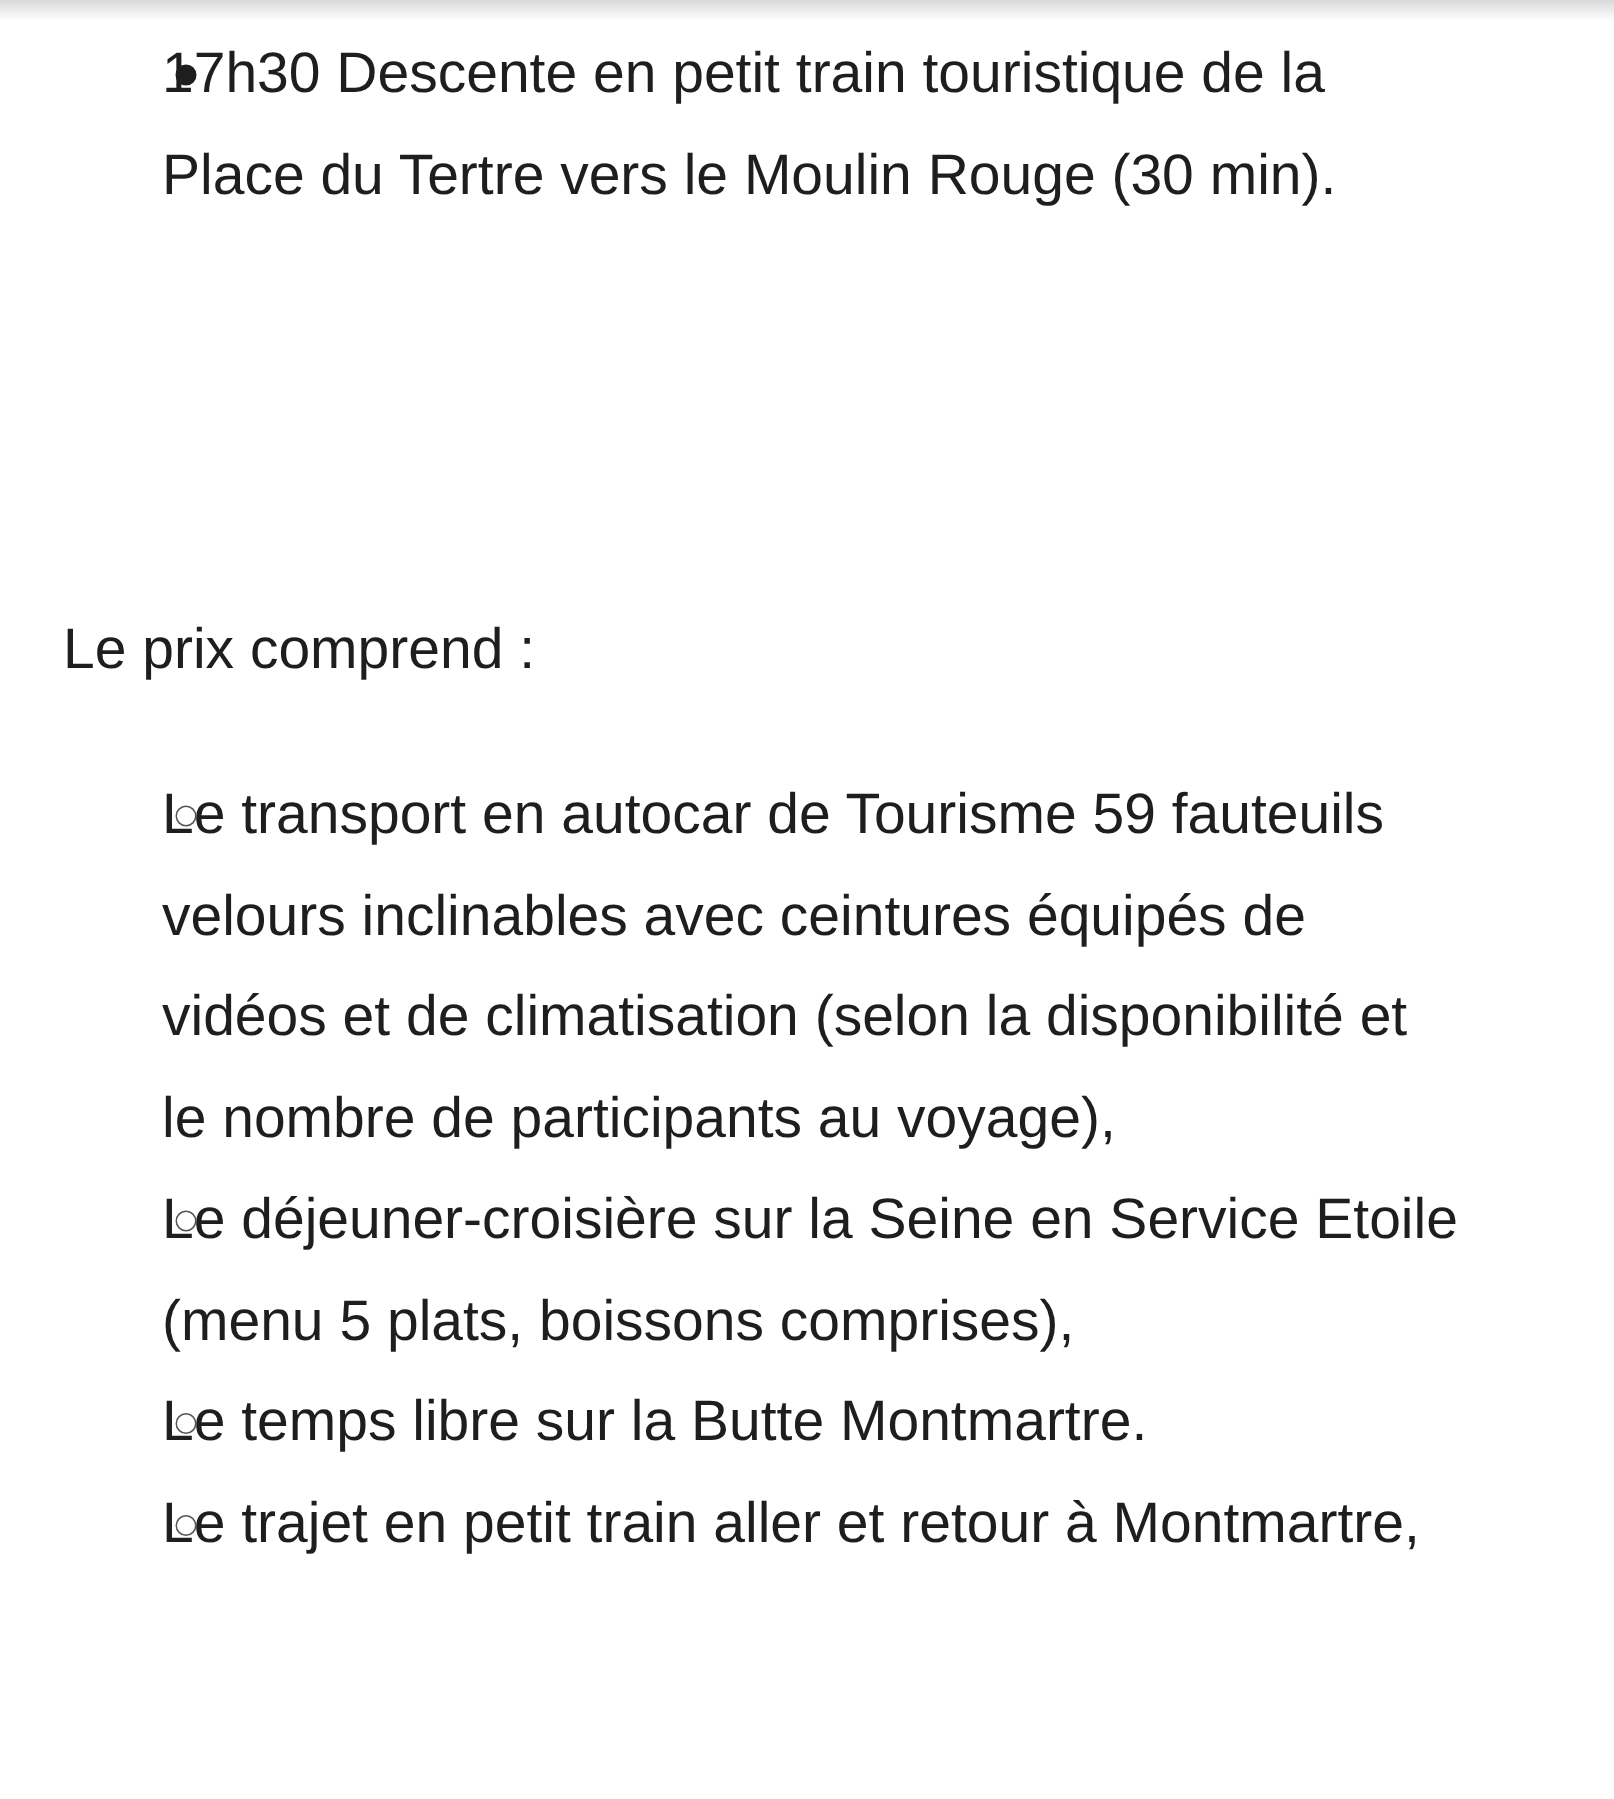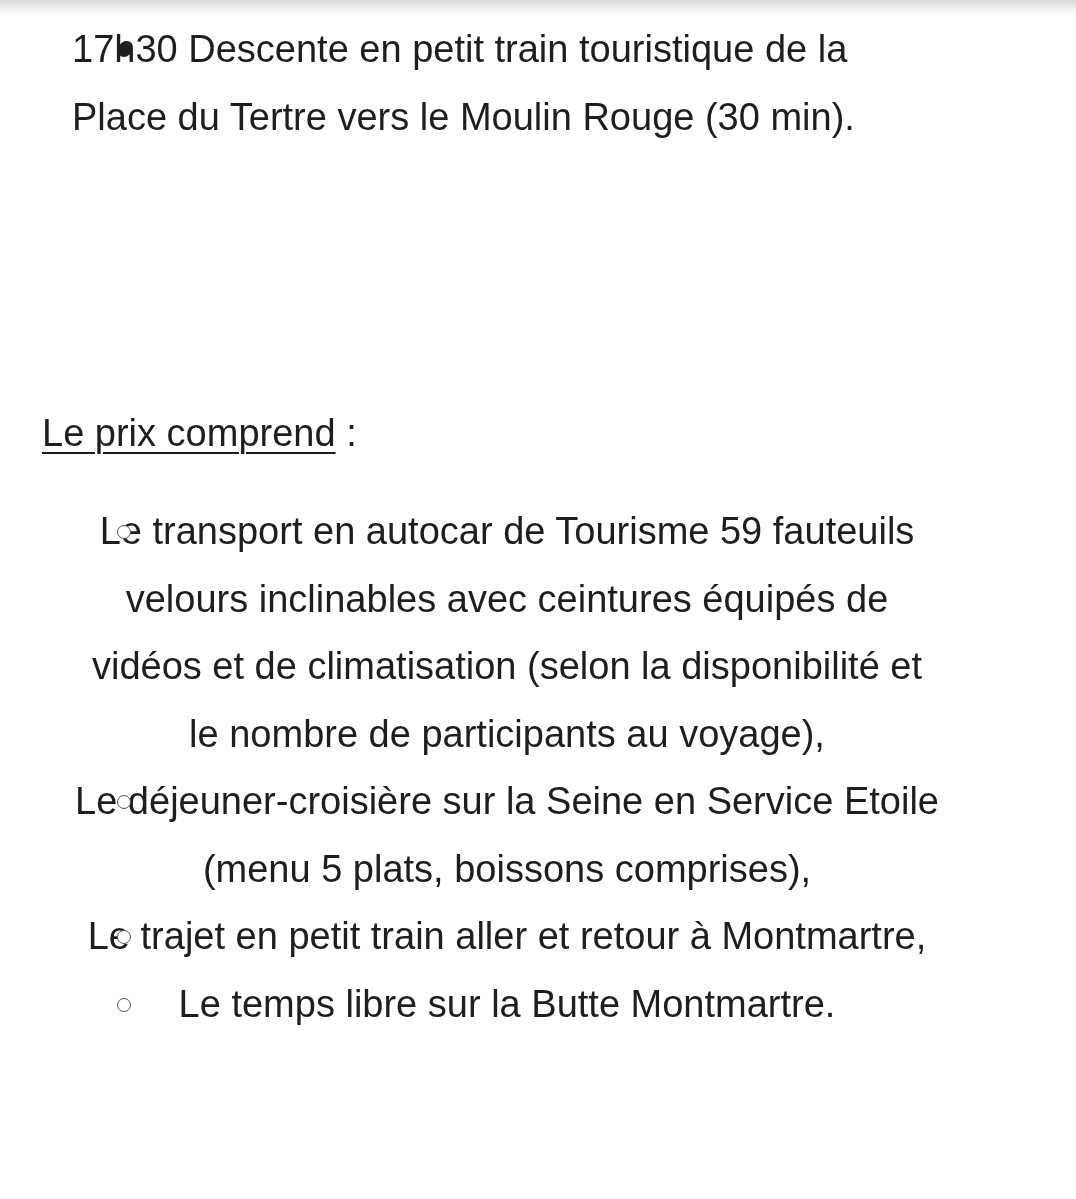--- a/index.html
+++ b/index.html
@@ -6,42 +6,42 @@
   body {
     width:1076px; height:1199px; overflow:hidden; background:#ffffff;
     font-family:"Liberation Sans", sans-serif; color:#1e1e1e; position:relative;
   }
   .topshadow {
     position:absolute; left:0; top:0; width:1076px; height:14px;
     background:linear-gradient(#d9d9d9, rgba(255,255,255,0));
   }
   ul { margin:0; padding:0; list-style:none; }
   .list1 { position:absolute; left:0; top:16px; }
-  .item { position:relative; padding-left:72px; width:870px; font-size:38px; line-height:67.5px; }
+  .item { position:relative; padding-left:108px; width:870px; font-size:38px; line-height:67.5px; }
   .disc::before {
     content:""; position:absolute; left:117px; top:27px; width:14px; height:14px;
     border-radius:50%; background:#1e1e1e;
   }
   .circle::before {
     content:""; position:absolute; left:117px; top:27px; width:12px; height:12px;
     border-radius:50%; border:1.6px solid #555; background:#fff;
   }
   .heading { position:absolute; left:42px; top:400px; font-size:38px; line-height:67.5px; }
-  .heading .u { text-decoration:underline; text-underline-offset:6px; text-decoration-thickness:2px;margin-top:38px; }
-  .list2 { position:absolute; left:0; top:498px;text-align:center; }
+  .heading .u { text-underline-offset:6px; text-decoration-thickness:2px;margin-top:38px; }
+  .list2 { position:absolute; left:0; top:510px; }
 </style>
 </head>
 <body>
 
 <div class="topshadow"></div>
 
 <ul class="list1">
   <li class="item disc">17h30 Descente en petit train touristique de la Place du Tertre vers le Moulin Rouge (30 min).</li>
 </ul>
 
 <div class="heading"><span class="u">Le prix comprend</span><span> :</span></div>
 
 <ul class="list2">
   <li class="item circle">Le transport en autocar de Tourisme 59 fauteuils velours inclinables avec ceintures équipés de vidéos et de climatisation (selon la disponibilité et le nombre de participants au voyage),</li>
   <li class="item circle">Le déjeuner-croisière sur la Seine en Service Etoile (menu 5 plats, boissons comprises),</li>
+  <li class="item circle">Le temps libre sur la Butte Montmartre.</li>
   <li class="item circle">Le trajet en petit train aller et retour à Montmartre,</li>
-  <li class="item circle">Le temps libre sur la Butte Montmartre.</li>
 </ul>
 
 </body></html>

